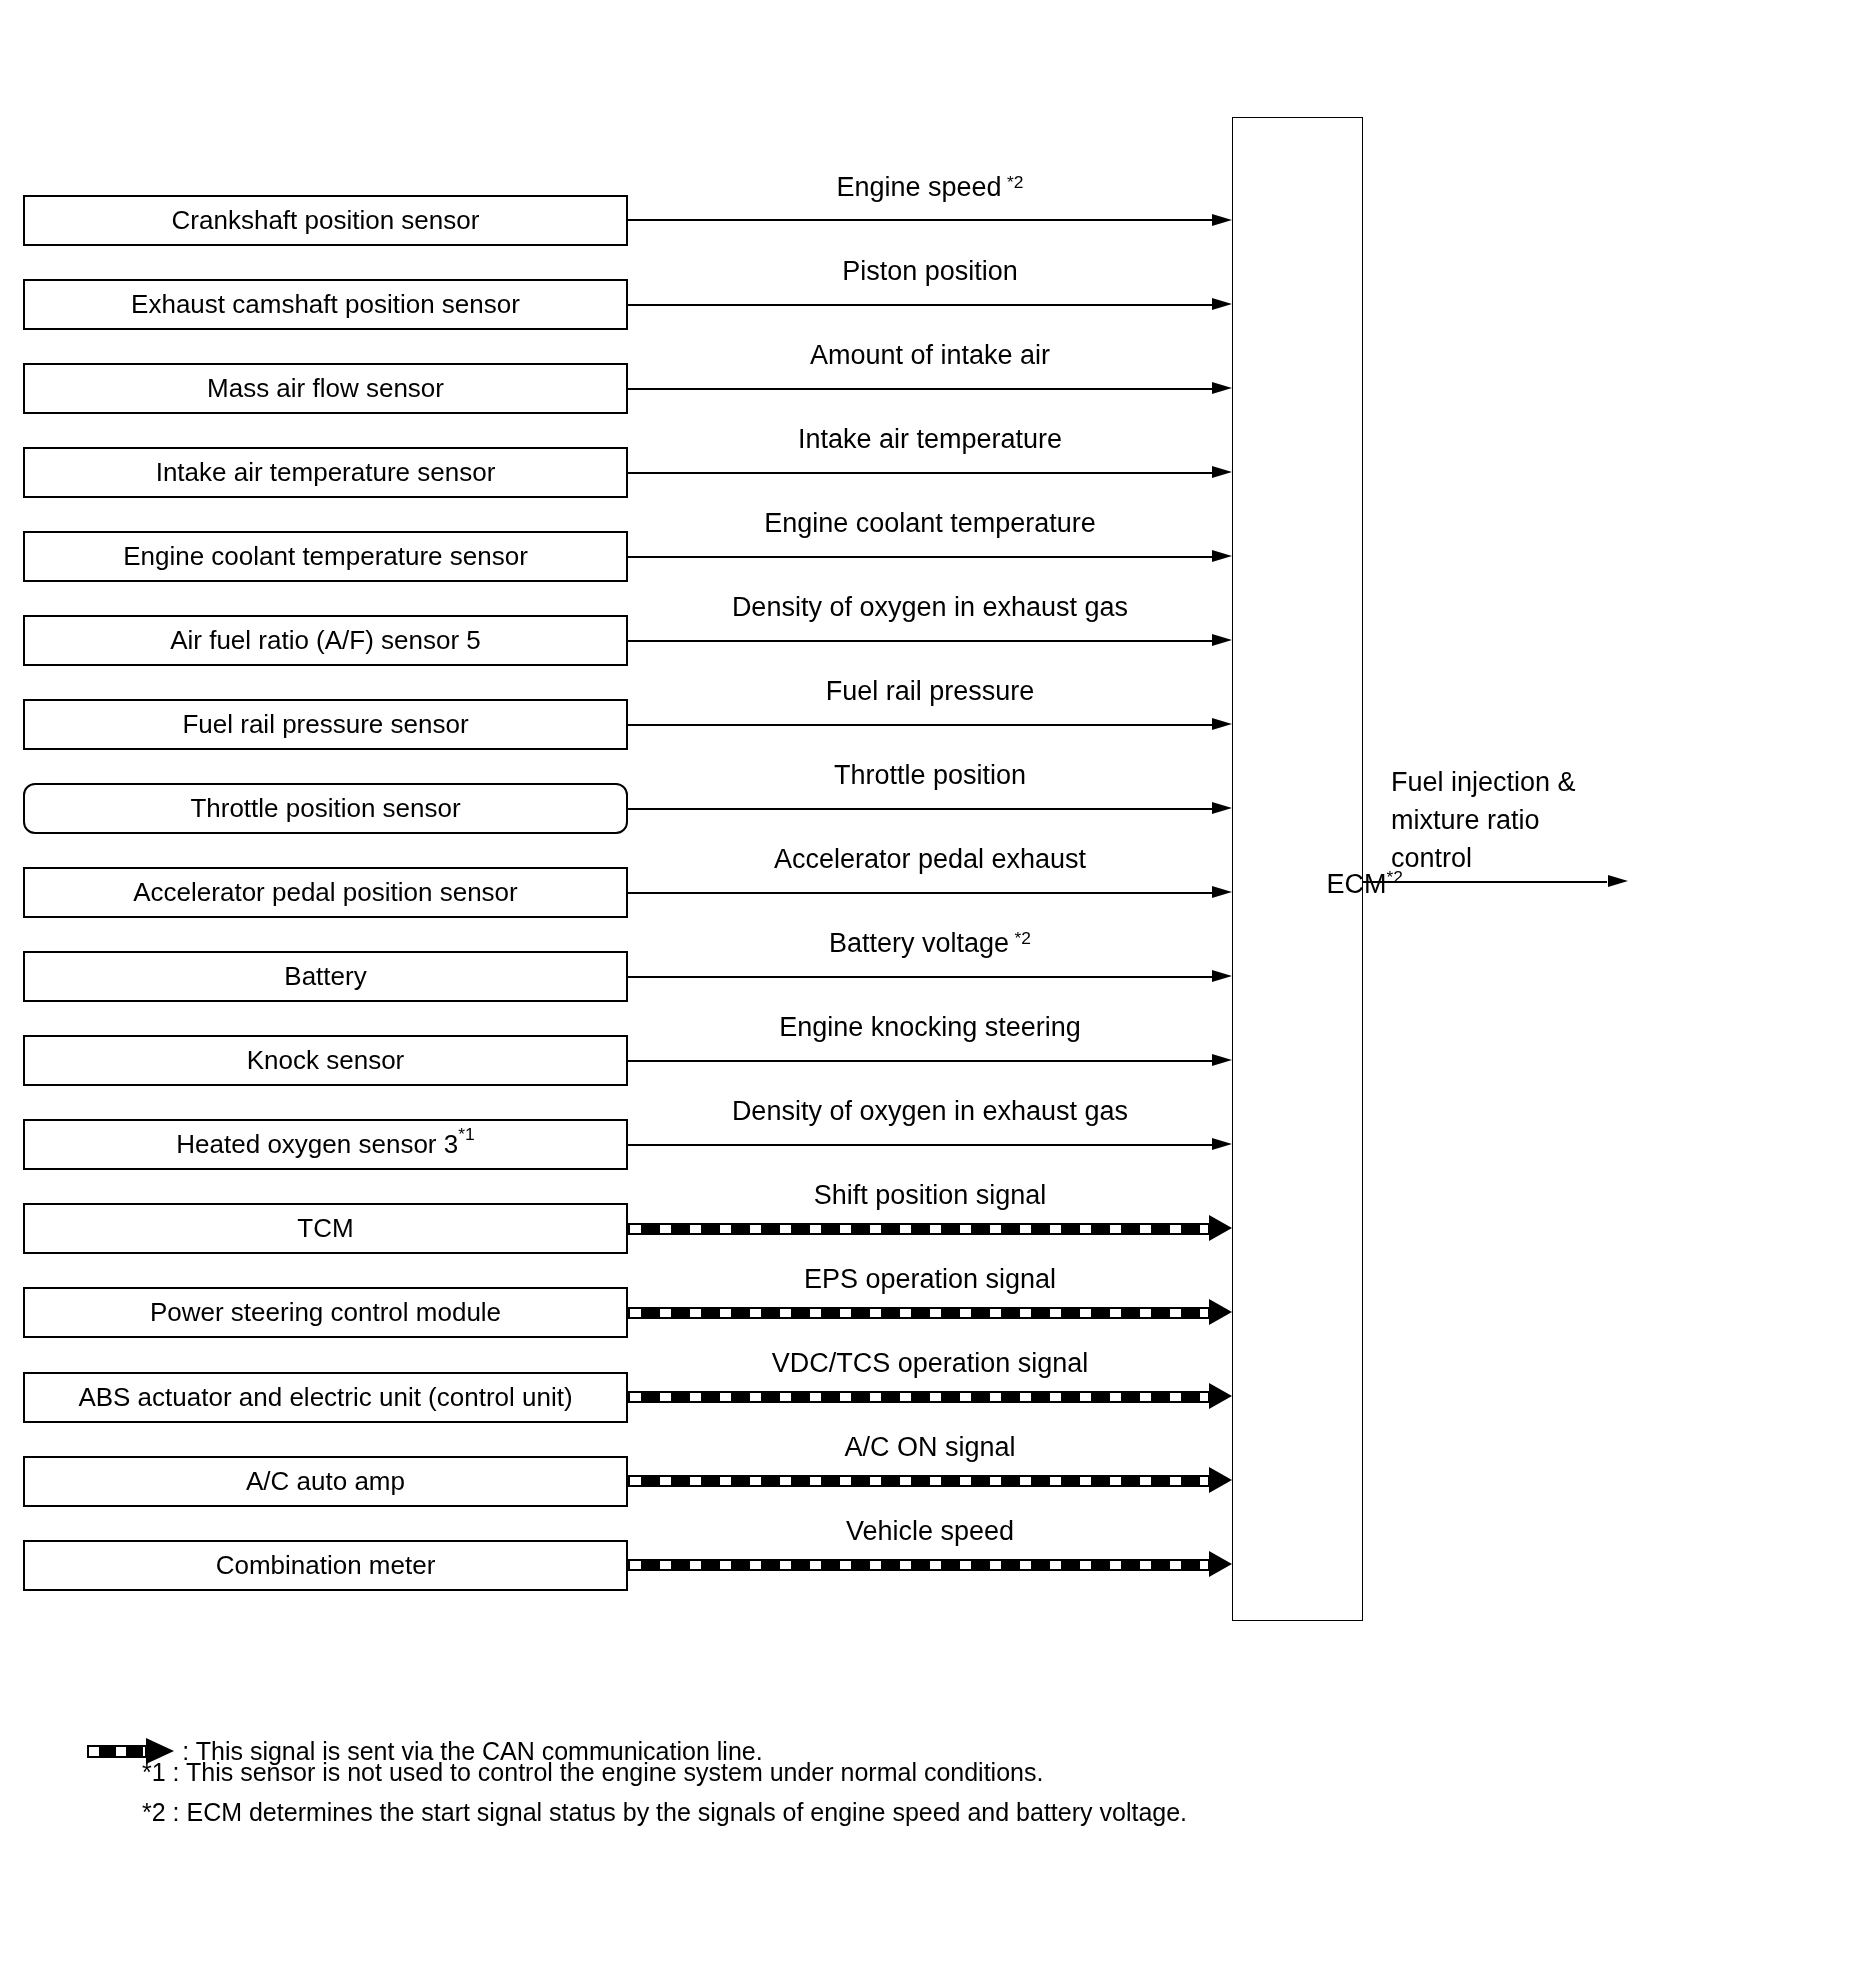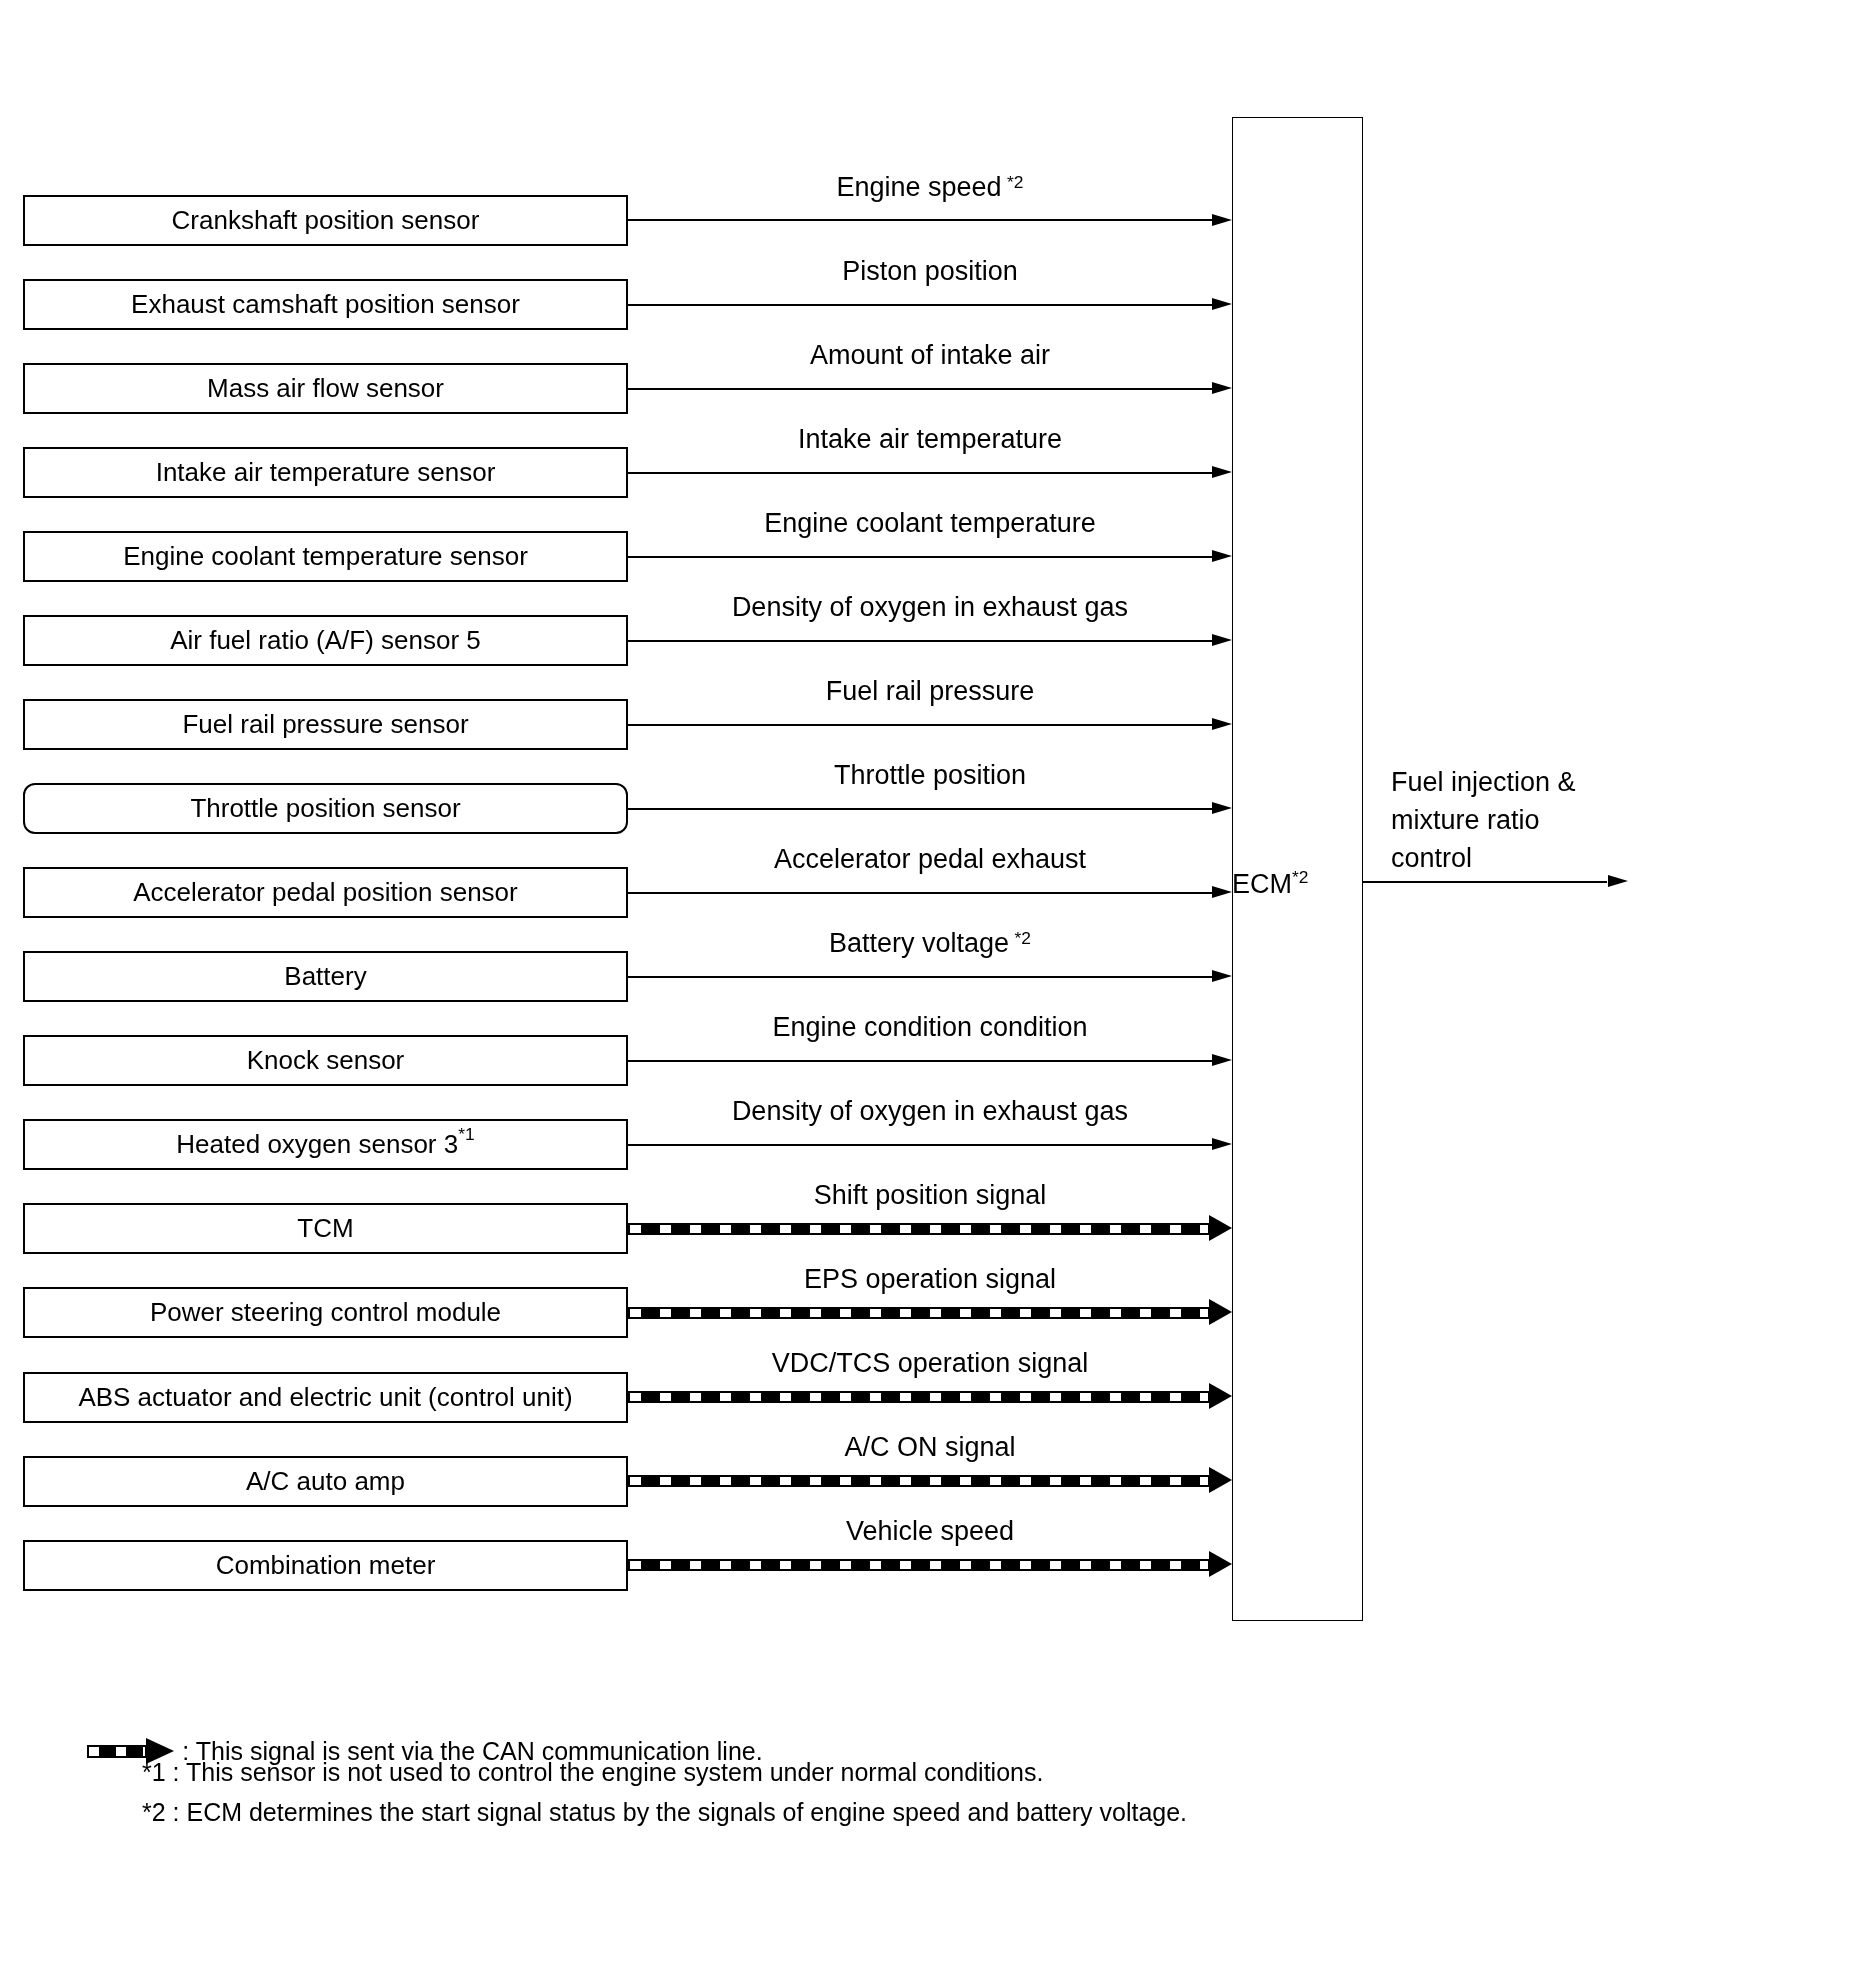--- a/index.html
+++ b/index.html
@@ -52,21 +52,21 @@
   }
 
   #ecm-box {
     position: absolute;
     left: 1232px; top: 117px; width: 131px; height: 1504px;
     border: 1.8px solid #000; box-sizing: border-box; background: #fff;
   }
   #ecm-label {
     position: absolute;
     left: 1232px; top: 869px; width: 131px;
-    text-align: left; font-size: 27px;
+    text-align: right; font-size: 27px; padding-left: 40px;
   }
   #output-text {
     position: absolute;
     left: 1391px; top: 763px;
     font-size: 27px; line-height: 38px;
     text-align: left; white-space: nowrap;
   }
   #injector-box {
     position: absolute;
     left: 1628px; top: 832px; width: 211px; height: 100px;
@@ -193,21 +193,21 @@
         <span>Battery voltage</span>
         <span class="sup">*2</span>
       </div>
 <div class="arrow-line" style="left: 628px; top: 976px; width: 585px;"></div>
       <div class="head-solid" style="left: 1212px; top: 970px;"></div>
   <div class="src-box" style="top: 1035px;">
         <span>Knock sensor</span>
         <span class="sup"></span>
       </div>
   <div class="sig" style="top: 1013px;">
-        <span>Engine condition condition</span>
+        <span>Engine knocking steering</span>
       </div>
 <div class="arrow-line" style="left: 628px; top: 1060px; width: 585px;"></div>
       <div class="head-solid" style="left: 1212px; top: 1054px;"></div>
   <div class="src-box" style="top: 1119px;">
         <span>Heated oxygen sensor 3</span>
         <span class="sup">*1</span>
       </div>
   <div class="sig" style="top: 1097px;">
         <span>Density of oxygen in exhaust gas</span>
       </div>

